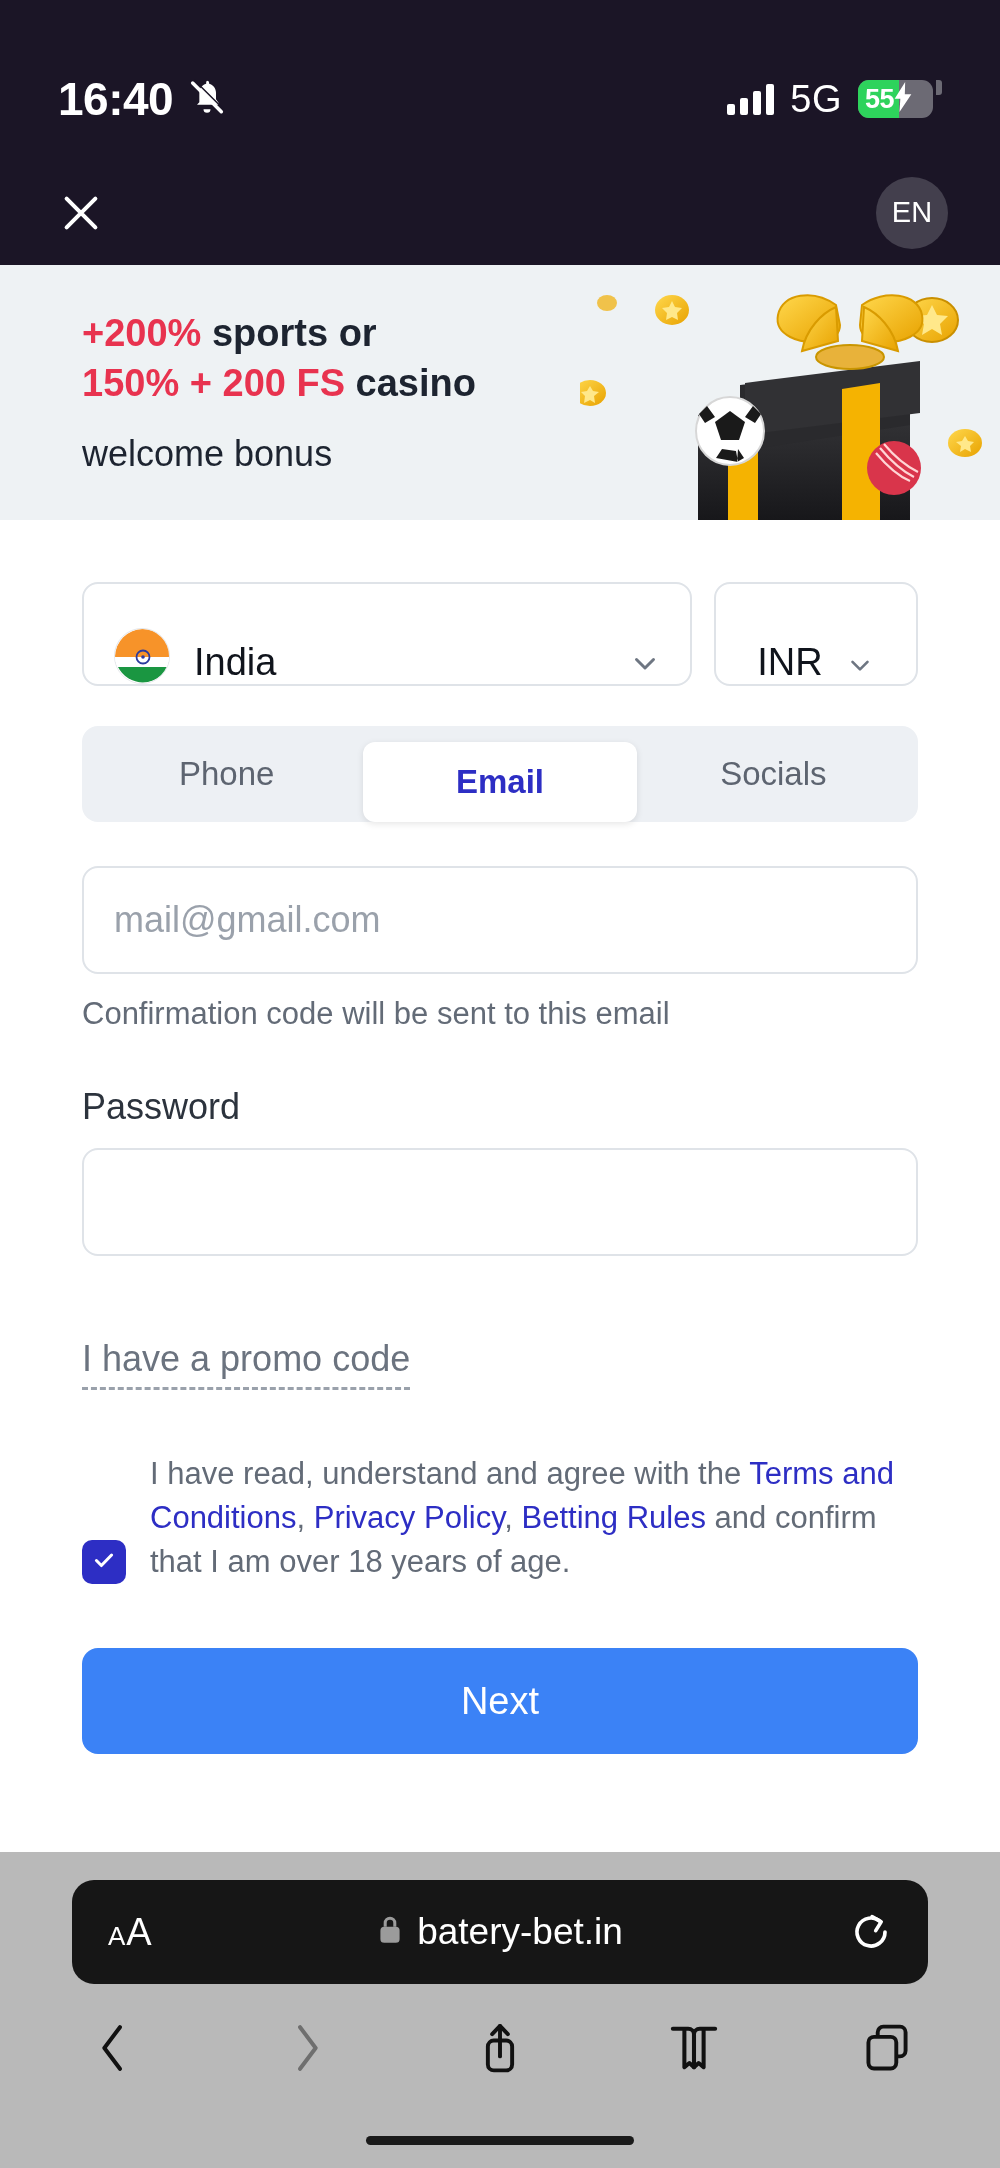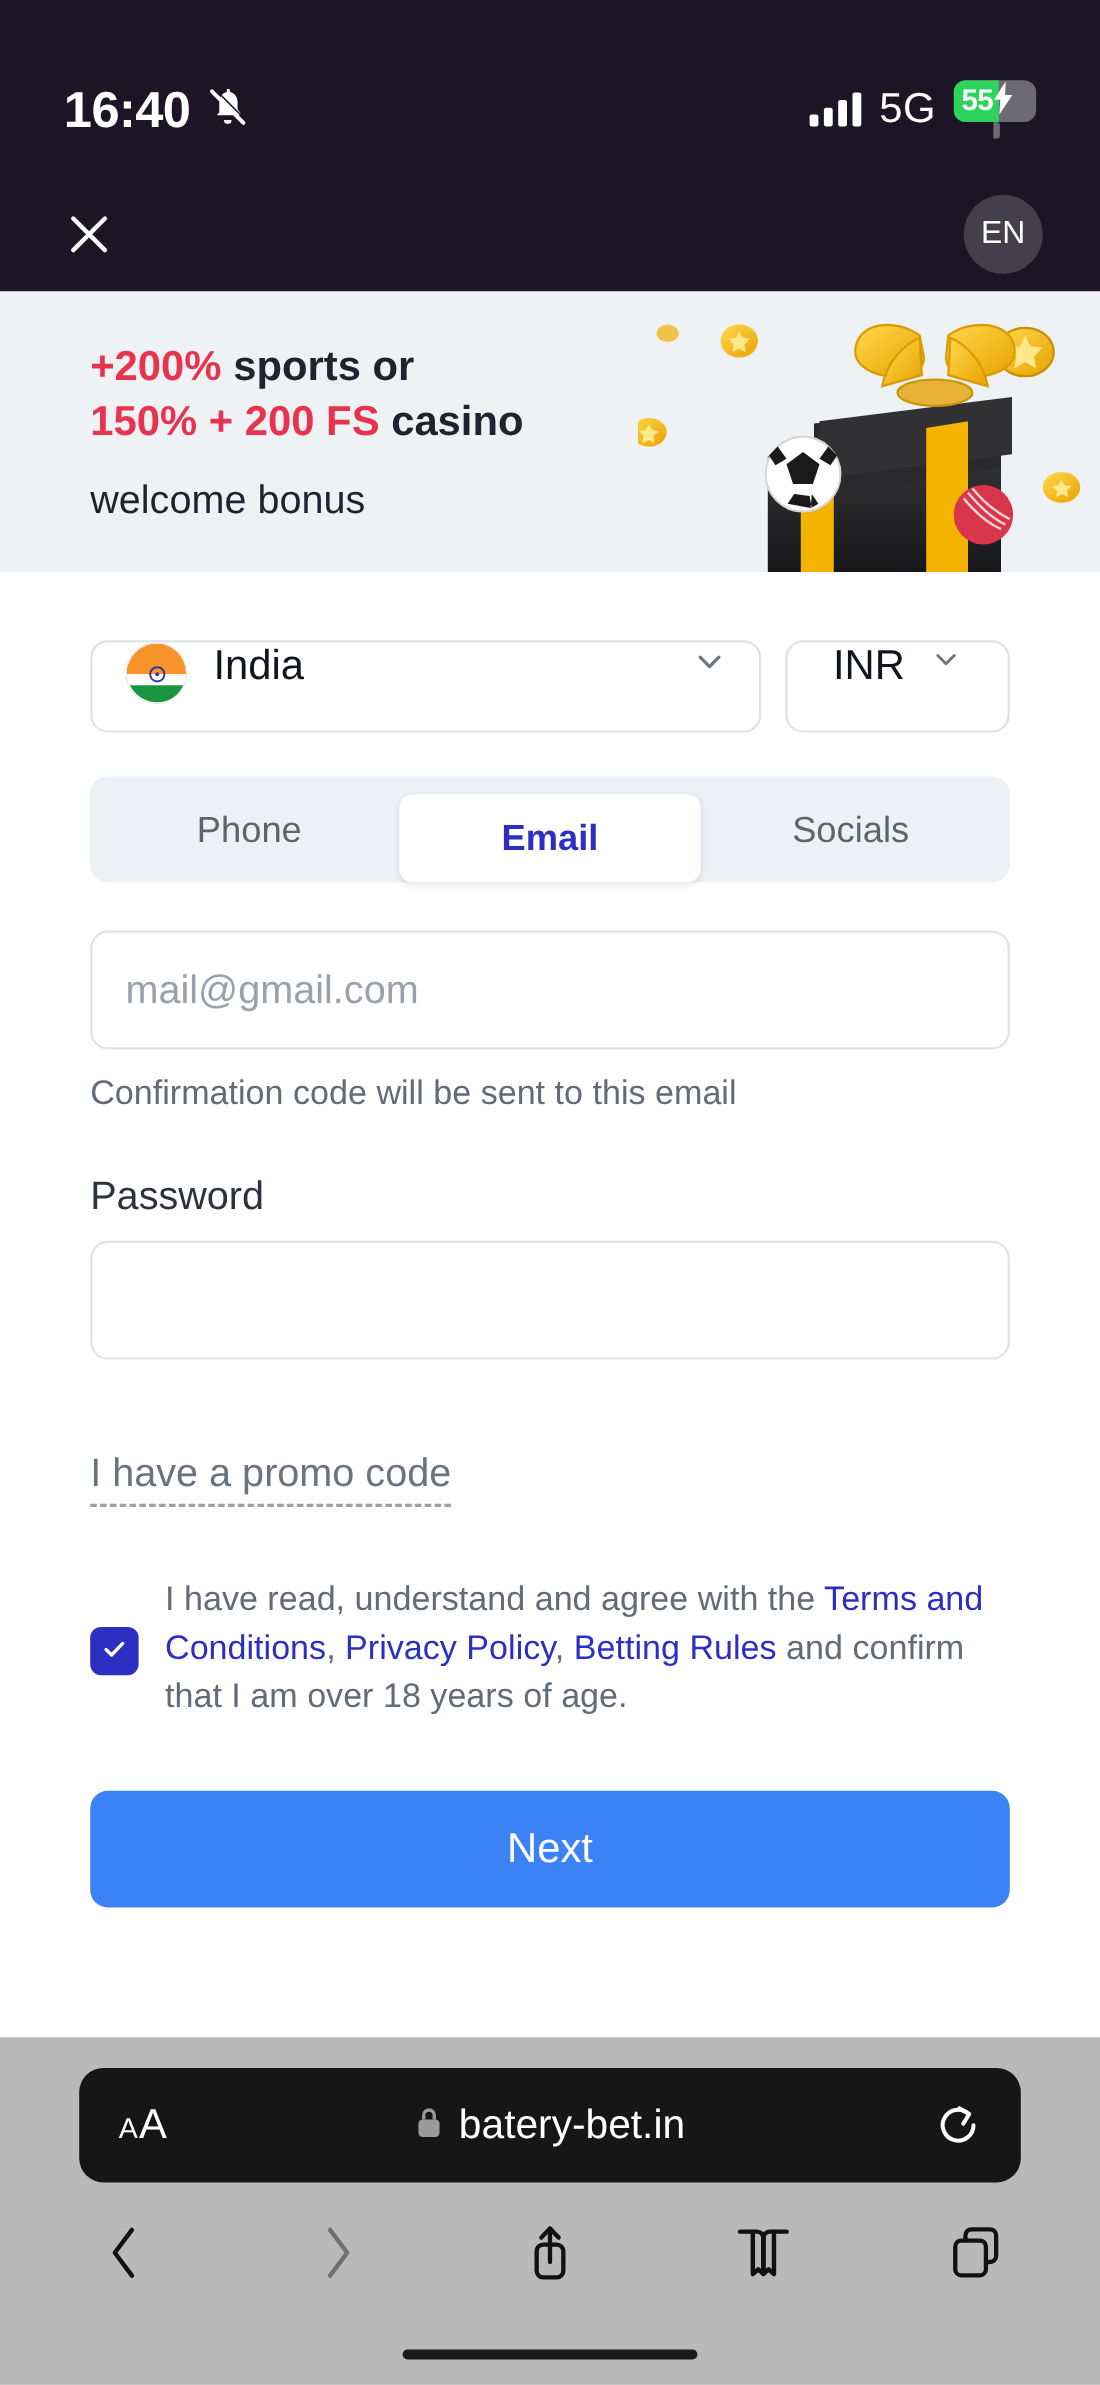--- a/index.html
+++ b/index.html
@@ -191,26 +191,26 @@
   .form {
     flex: 1 1 auto;
     background: #ffffff;
     padding: 62px 82px 0 82px;
   }
   .row-selects {
     display: flex;
     gap: 22px;
   }
   .select-box {
-    height: 84px;
+    height: 104px;
     border: 2px solid #dfe3e8;
     border-radius: 16px;
     background: #ffffff;
     display: flex;
-    align-items: flex-start;
+    align-items: flex-end;
     cursor: pointer;
   }
   .select-country {
     flex: 1 1 auto;
     padding: 0 28px 0 30px;
     gap: 24px;
   }
   .select-currency {
     width: 204px;
     justify-content: center;
@@ -297,21 +297,21 @@
     color: #6b737f;
     border-bottom: 3px dashed #9aa1ab;
     padding-bottom: 7px;
     cursor: pointer;
   }
 
   .terms {
     margin-top: 62px;
     display: flex;
     gap: 24px;
-    align-items: center;
+    align-items: flex-end;
   }
   .checkbox {
     width: 44px;
     height: 44px;
     border-radius: 10px;
     background: #2d2ec4;
     flex: 0 0 auto;
     display: flex;
     align-items: center;
     justify-content: center;
@@ -434,21 +434,21 @@
       </span>
     </div>
     <div class="status-right">
       <span class="signal-bars">
         <i></i>
           <i></i>
           <i></i>
           <i></i>
       </span>
       <span class="network-label">5G</span>
-      <span style="display:flex;align-items:center;flex-direction:column;">
+      <span style="display:flex;align-items:flex-start;">
         <span class="battery">
           <span class="battery-fill"></span>
           <span class="battery-pct">55</span>
           <span class="battery-bolt">
             <svg width="22" height="30" viewBox="0 0 12 18">
               <path d="M7.3 0L1 10h3.4L3.9 18 11 7.4H7.1z" fill="#ffffff"></path>
             </svg>
           </span>
         </span>
         <span class="battery-tip"></span>

